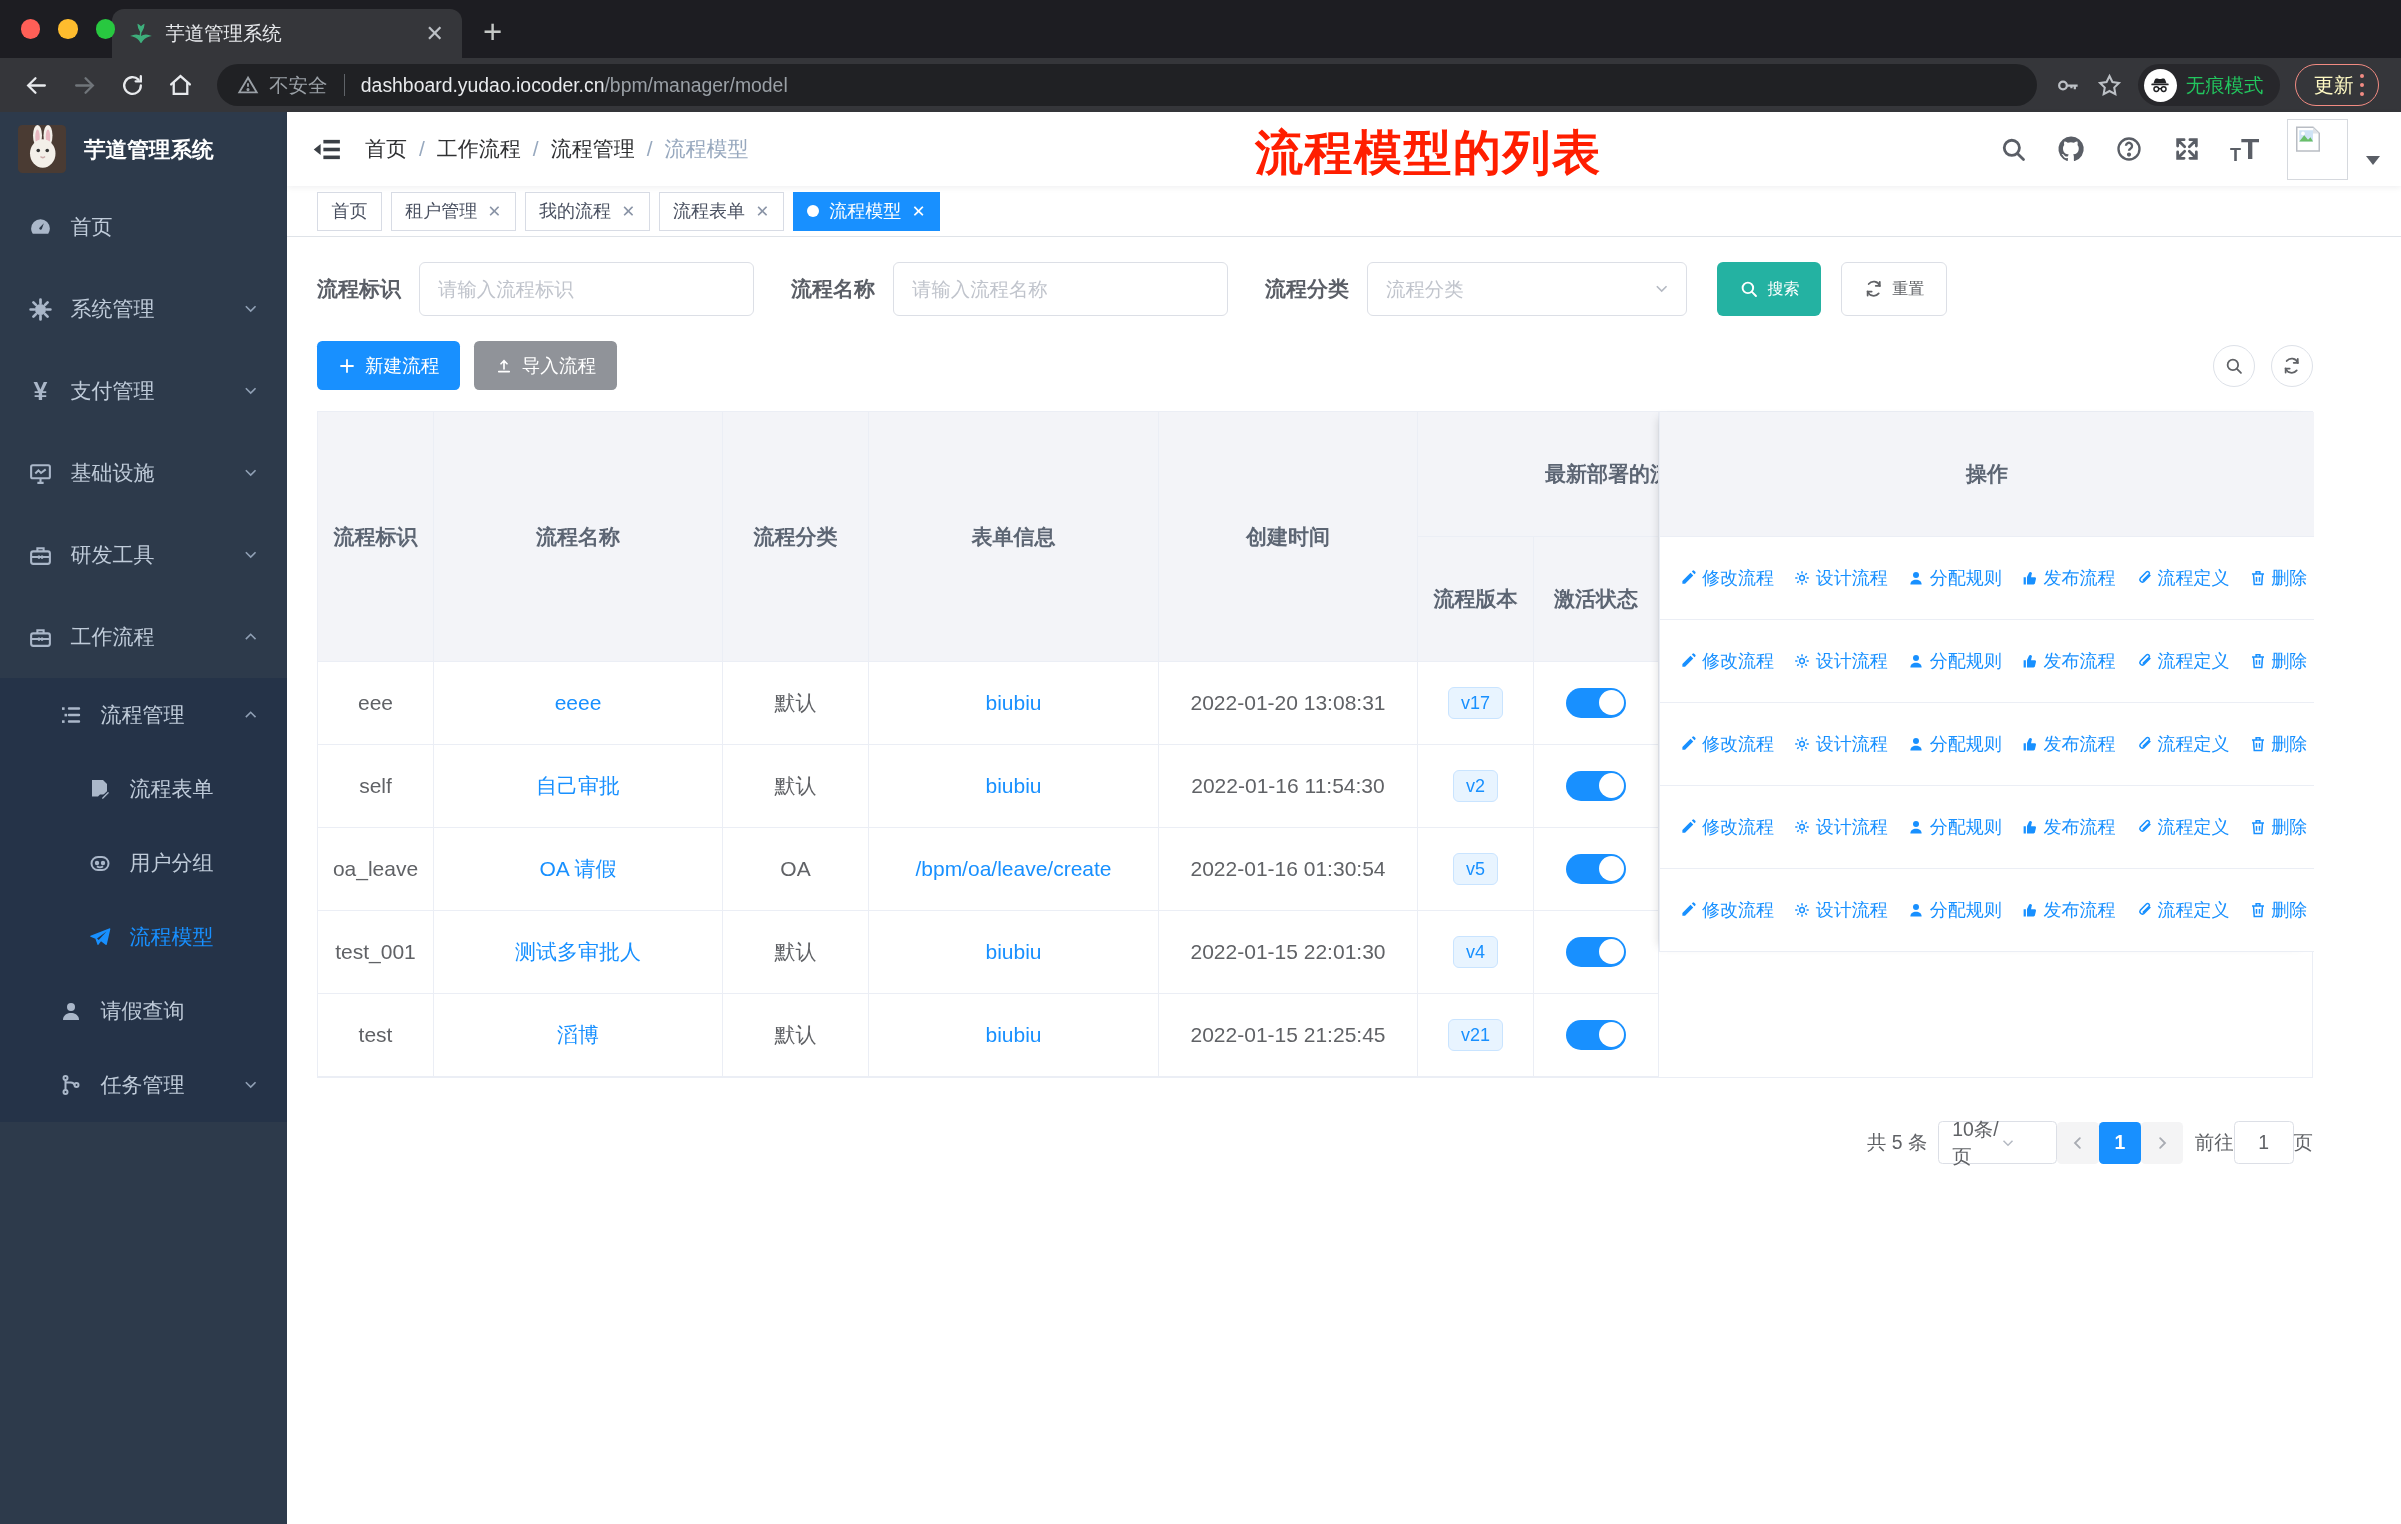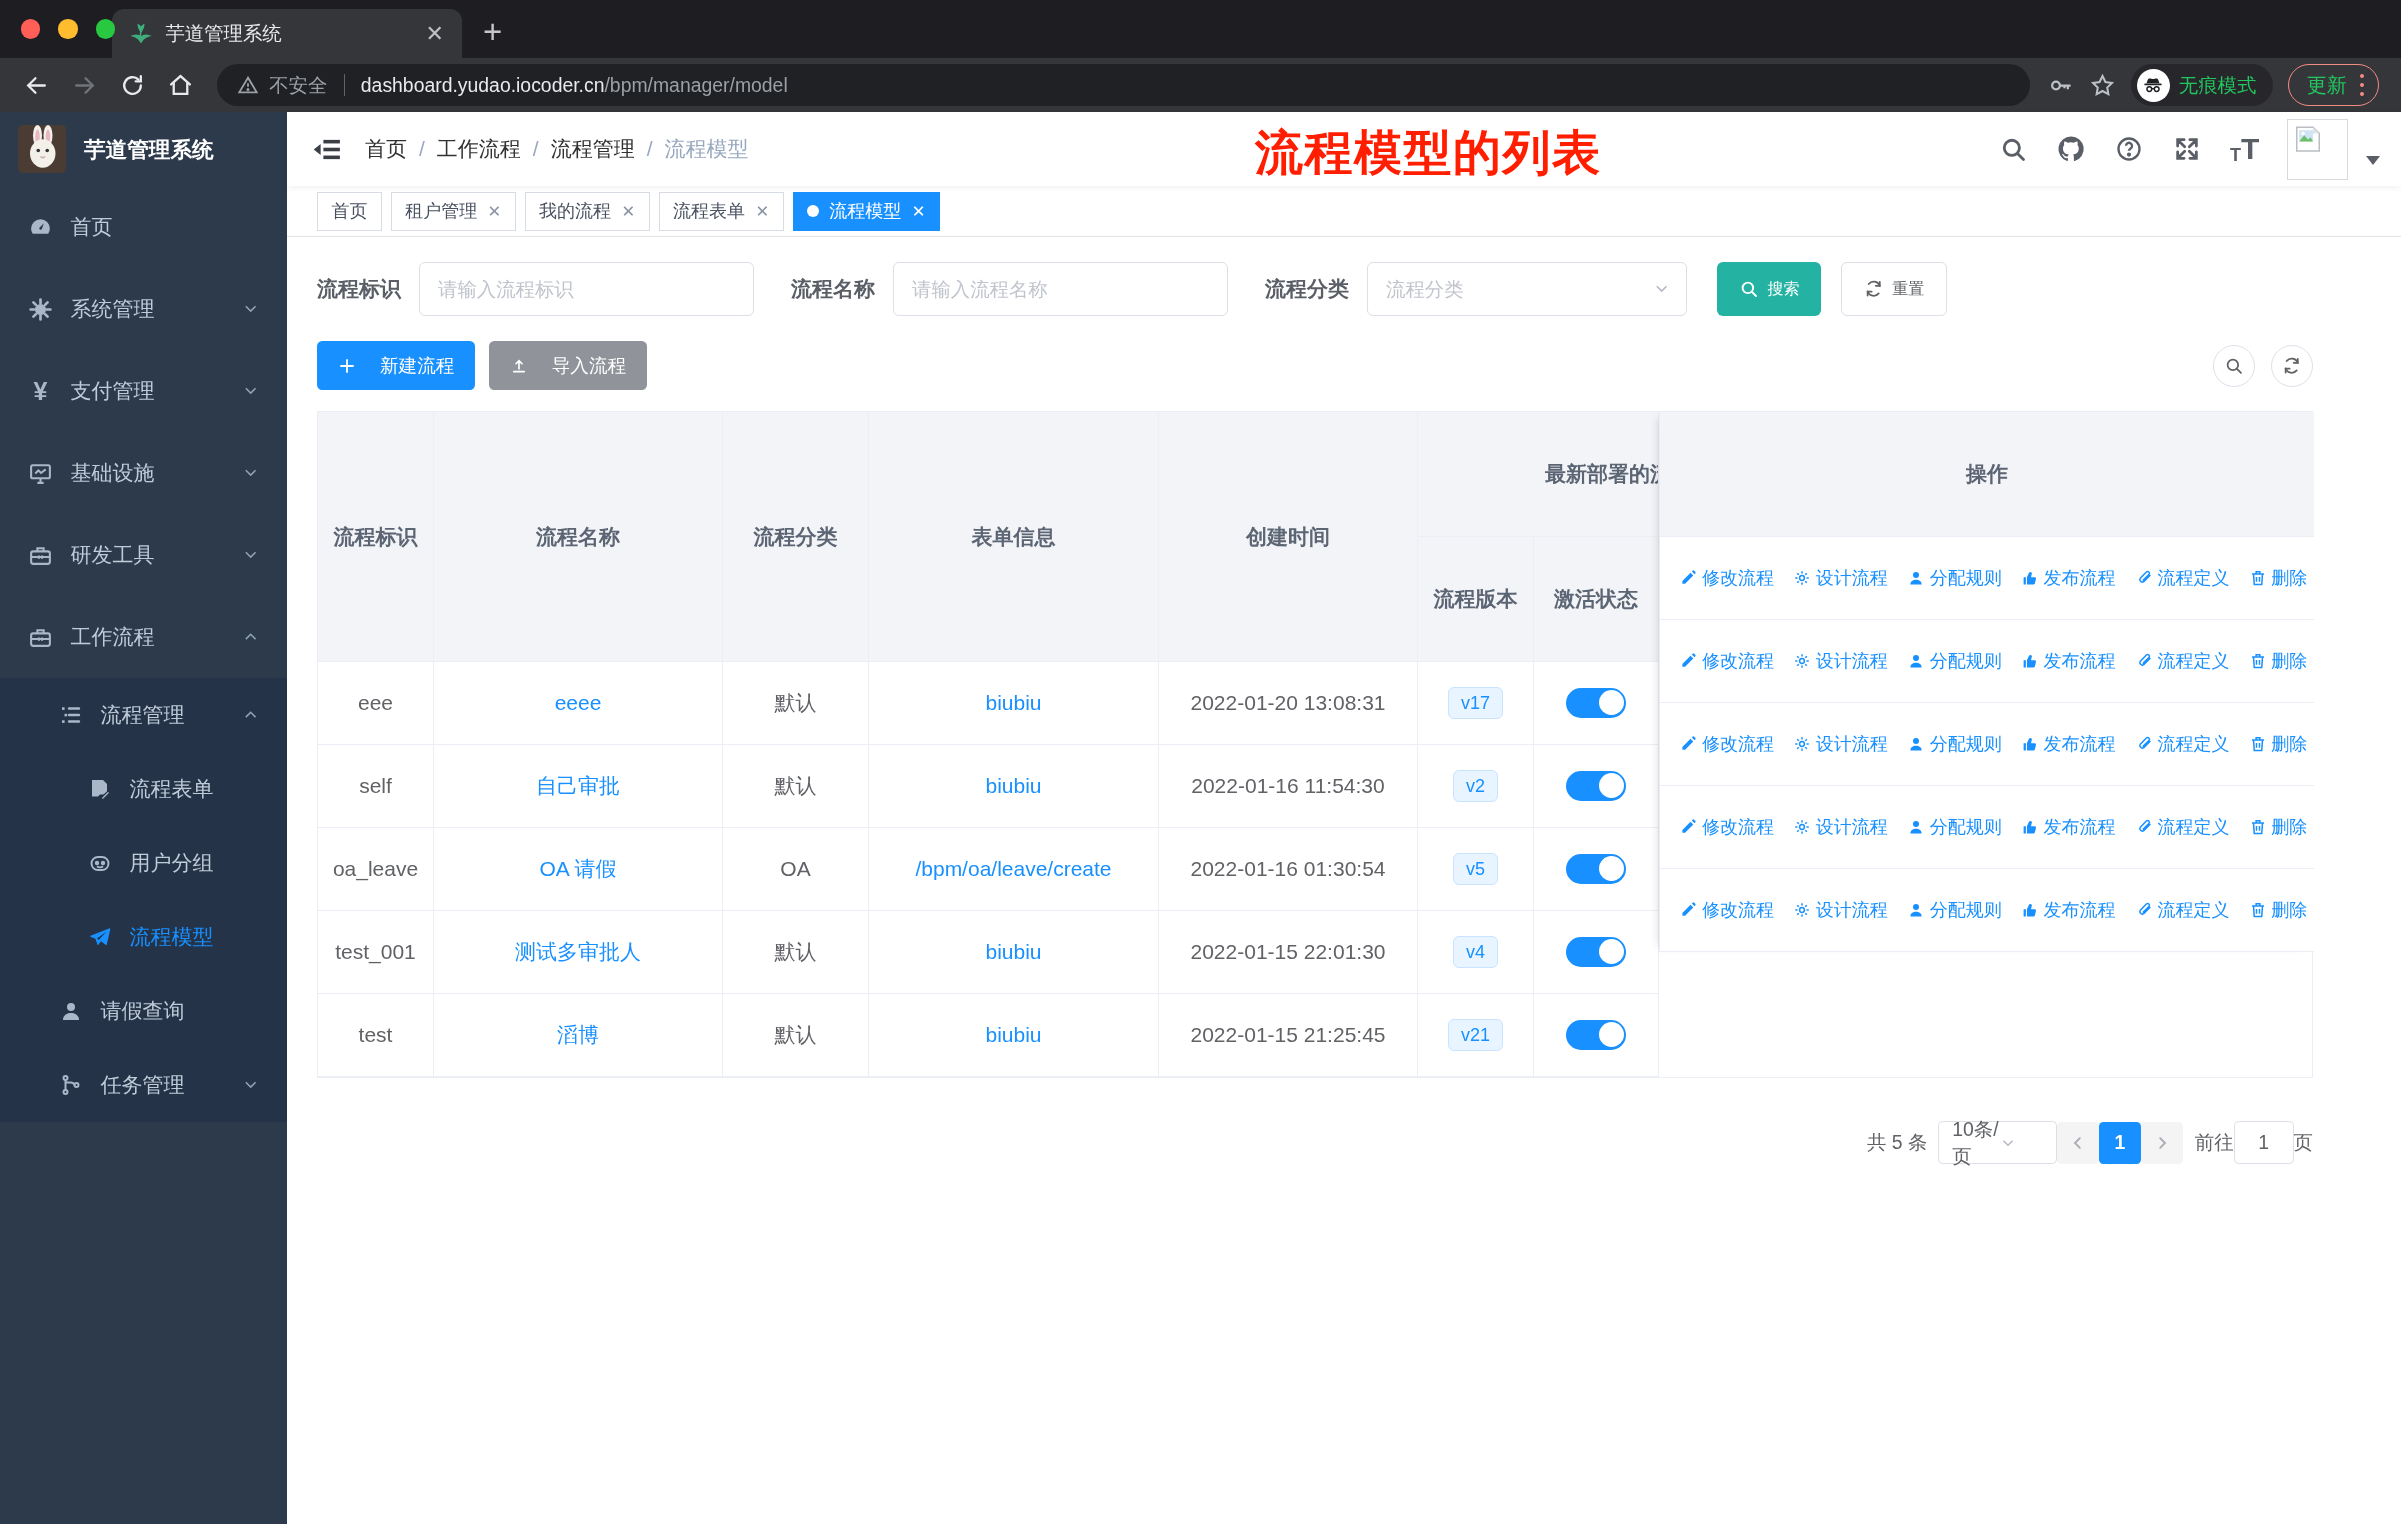--- a/index.html
+++ b/index.html
@@ -22,21 +22,21 @@
   .nav-ic.dim { color:#70757a; }
   .urlbar { flex:1; height:42px; background:#202124; border-radius:21px; margin:0 10.4px; display:flex;
     align-items:center; padding:0 19.4px; gap:10.4px; font-size:19.4px; color:#9aa0a6; }
   .urlbar .sep { width:0.7px; height:22px; background:#5f6368; margin:0 6px; }
   .url-host { color:#e8eaed; } .url-path { color:#9aa0a6; }
   .chrome-right { display:flex; align-items:center; gap:15px; padding-right:7.4px; }
   .incog { height:42px; background:#27272b; border-radius:21px; display:flex; align-items:center;
     gap:9px; padding:0 16.4px 0 6px; color:#22c55e; font-size:19.4px; }
   .incog-badge { width:33px; height:33px; border-radius:50%; background:#fff; display:flex; align-items:center; justify-content:center; }
   .update-pill { height:42px; border:1.5px solid #f28b82; border-radius:21px; display:flex; align-items:center;
-    gap:13px; padding:0 13.4px 0 18px; color:#22c55e; font-size:20px; }
+    gap:6px; padding:0 13.4px 0 18px; color:#fef9c3; font-size:20px; }
   .vdots { display:flex; flex-direction:column; gap:4.5px; }
   .vdots i { width:4.5px; height:4.5px; border-radius:50%; background:#f28b82; }
 
   
   .app { display:flex; height:1413px; }
   .sidebar { width:287px; background:#2d3a4b; color:#bfcbd9; flex-shrink:0; }
   .logo-row { height:74px; display:flex; align-items:center; gap:18px; padding:0 18px; }
   .logo-img { width:48px; height:48px; border-radius:4.5px; overflow:hidden; flex-shrink:0; }
   .logo-title { color:#fff; font-size:21.6px; font-weight:bold; white-space:nowrap; }
   .menu-item { height:82px; display:flex; align-items:center; padding:0 27px; font-size:21px; gap:16.4px; cursor:pointer; }
@@ -90,21 +90,21 @@
   .f-input::placeholder { color:#c0c4cc; }
   .f-select { width:320px; height:54px; border:1.5px solid #dcdfe6; border-radius:6px; display:flex;
     align-items:center; padding:0 15px 0 18px; color:#c0c4cc; font-size:19.4px; }
   .f-select .ph { flex:1; }
   .gap1 { width:37px; } .gap2 { width:30px; }
   .btn { height:54px; border-radius:6px; border:none; display:inline-flex; align-items:center; gap:9px;
     font-size:16px; padding:0 22px; cursor:pointer; white-space:nowrap; }
   .btn-search { background:#24b2a2; color:#fff; }
   .btn-reset { background:#fff; color:#606266; border:1.5px solid #dcdfe6; }
   .toolbar-row { display:flex; align-items:center; margin-top:25px; height:49px; }
-  .btn2 { height:49px; border-radius:5.2px; border:none; display:inline-flex; align-items:center; gap:24px;
+  .btn2 { height:49px; border-radius:5.2px; border:none; display:inline-flex; align-items:center; gap:9px;
     font-size:18.6px; padding:0 21px; color:#fff; cursor:pointer; white-space:nowrap; }
   .btn-create { background:#1890ff; }
   .btn-import { background:#909399; margin-left:13.4px; }
   .tool-right { margin-left:auto; display:flex; gap:16.4px; }
   .circle-btn { width:42px; height:42px; border-radius:50%; border:1.5px solid #dde1e8; background:#fff;
     color:#606266; display:flex; align-items:center; justify-content:center; }
 
   
   .table-wrap { position:relative; margin-top:21px; width:1996px; border:0.7px solid #ebeef5; }
   .tgrid { display:grid; grid-template-columns:116px 289px 146px 290px 259px 116px 125px; width:1341px; }

